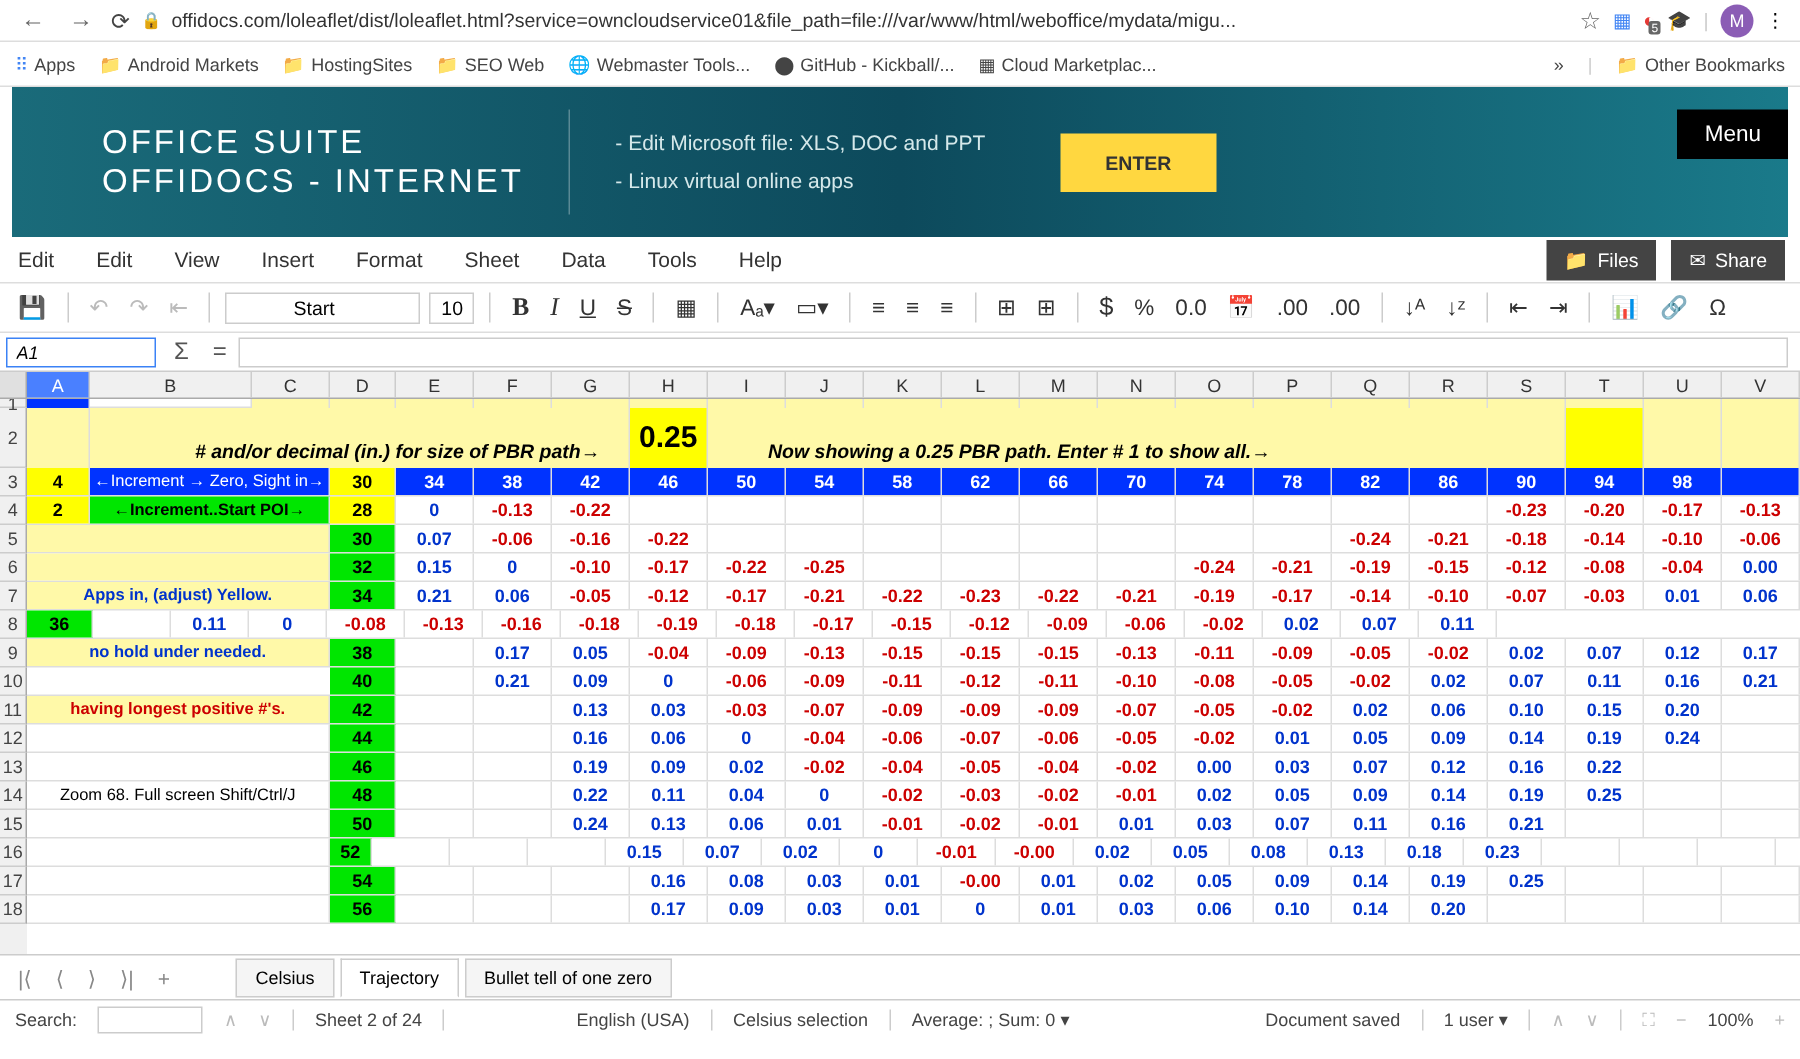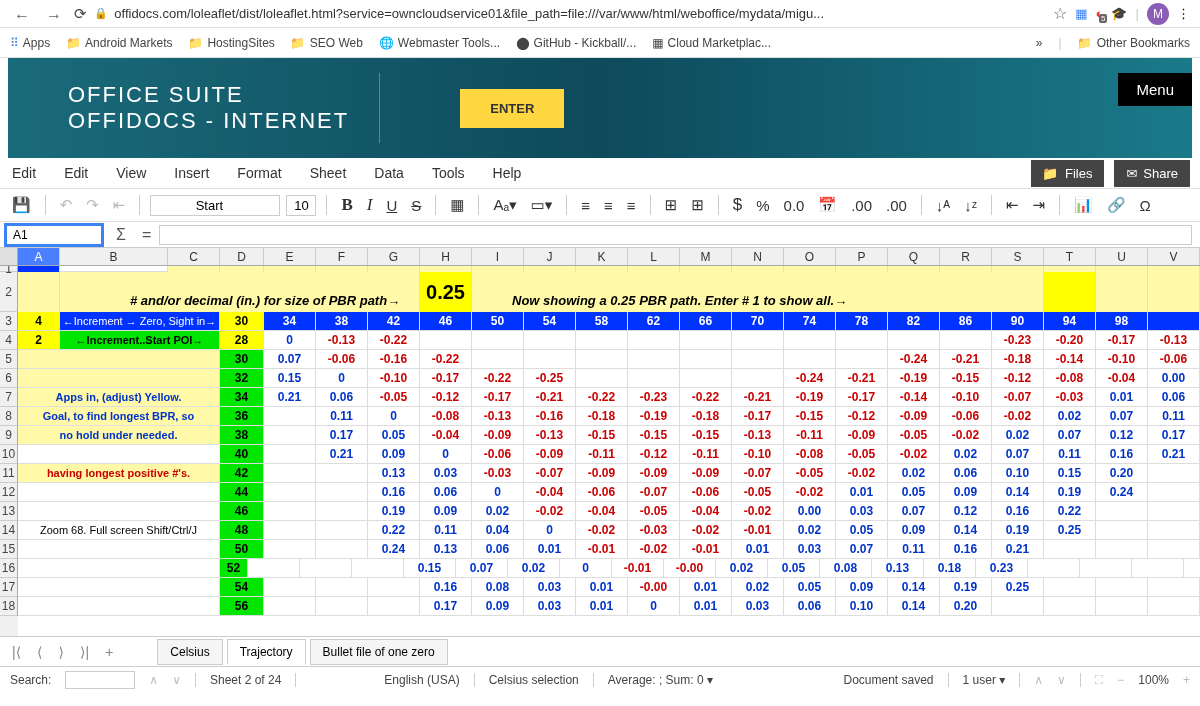--- a/index.html
+++ b/index.html
@@ -32,21 +32,21 @@
 .toolbar { height: 34px; display: flex; align-items: center; padding: 0 8px; gap: 6px; border-top: 1px solid #ddd; border-bottom: 1px solid #ddd; font-size: 13px; }
 .tb-sep { width: 1px; height: 20px; background: #ccc; margin: 0 4px; }
 .font-sel { border: 1px solid #ccc; padding: 2px 20px 2px 8px; font-size: 13px; width: 130px; text-align: center; }
 .size-sel { border: 1px solid #ccc; padding: 2px 6px; width: 30px; text-align: center; }
 .tb-btn { padding: 2px 4px; cursor: pointer; color: #333; font-size: 15px; }
 .bold { font-weight: bold; font-family: Georgia; font-size: 17px; }
 .italic { font-style: italic; font-family: Georgia; font-size: 17px; }
 .underline { text-decoration: underline; font-size: 15px; }
 
 .formula-bar { height: 26px; display: flex; align-items: center; border-bottom: 1px solid #ccc; }
-.cell-ref { width: 100px; border: 3px solid #3b82f6; padding: 2px 6px; margin: 2px 4px; font-size: 12px; }
+.cell-ref { width: 100px; border: 1px solid #3b82f6; padding: 2px 6px; margin: 2px 4px; font-size: 12px; font-style: italic; }
 .sigma { padding: 0 8px; font-size: 16px; color: #555; }
 .eq { padding: 0 8px; font-size: 16px; color: #555; }
 .formula-input { flex: 1; border: 1px solid #ccc; margin: 2px 8px 2px 0; height: 20px; }
 
 .sheet-area { height: 370px; display: flex; overflow: hidden; }
 .row-headers { width: 48px; background: #f0f0f0; }
 .col-headers { height: 18px; background: #f0f0f0; display: flex; border-bottom: 1px solid #aaa; }
 .corner { width: 48px; height: 18px; background: #e0e0e0; border-right: 1px solid #aaa; border-bottom: 1px solid #aaa; }
 .ch { border-right: 1px solid #ccc; text-align: center; font-size: 12px; color: #333; line-height: 18px; }
 .ch.selected { background: #4a80ff; color: #fff; }
@@ -136,20 +136,24 @@
     </span>
 </div>
 
 <div style="position:relative">
 <div class="banner">
   <div class="banner-left">
     <div>OFFICE SUITE</div>
     <div>OFFIDOCS - INTERNET</div>
   </div>
   <div class="banner-divider"></div>
+  <div class="banner-mid">
+    <div>- Edit Microsoft file: XLS, DOC and PPT</div>
+    <div>- Linux virtual online apps</div>
+  </div>
   <div class="banner-btn">ENTER</div>
 </div>
 <div class="menu-btn" style="position:absolute;right:8px;top:15px">Menu</div>
 </div>
 
 <div class="menubar">
   <span>Edit</span>
   <span>Edit</span>
   <span>View</span>
   <span>Insert</span>
@@ -415,21 +419,20 @@
           <div class="cell red-txt bold-txt" style="width: 52px;">-0.19</div>
           <div class="cell red-txt bold-txt" style="width: 52px;">-0.17</div>
           <div class="cell red-txt bold-txt" style="width: 52px;">-0.14</div>
           <div class="cell red-txt bold-txt" style="width: 52px;">-0.10</div>
           <div class="cell red-txt bold-txt" style="width: 52px;">-0.07</div>
           <div class="cell red-txt bold-txt" style="width: 52px;">-0.03</div>
           <div class="cell blue-txt bold-txt" style="width: 52px;">0.01</div>
           <div class="cell blue-txt bold-txt" style="width: 52px;">0.06</div>
         </div>
         <div class="row">
-          <div class="cell lightyellow-bg blue-txt bold-txt" style="width: 202px; font-size: 11px;">Goal, to find longest BPR, so</div>
           <div class="cell green-bg bold-txt" style="width: 44px;">36</div>
           <div class="cell  bold-txt" style="width: 52px;"></div>
           <div class="cell blue-txt bold-txt" style="width: 52px;">0.11</div>
           <div class="cell blue-txt bold-txt" style="width: 52px;">0</div>
           <div class="cell red-txt bold-txt" style="width: 52px;">-0.08</div>
           <div class="cell red-txt bold-txt" style="width: 52px;">-0.13</div>
           <div class="cell red-txt bold-txt" style="width: 52px;">-0.16</div>
           <div class="cell red-txt bold-txt" style="width: 52px;">-0.18</div>
           <div class="cell red-txt bold-txt" style="width: 52px;">-0.19</div>
           <div class="cell red-txt bold-txt" style="width: 52px;">-0.18</div>
@@ -669,21 +672,21 @@
 
 <div class="tabs">
   <span class="tab-nav">|⟨</span>
   <span class="tab-nav">⟨</span>
   <span class="tab-nav">⟩</span>
   <span class="tab-nav">⟩|</span>
   <span class="tab-nav">+</span>
   <span style="width:30px"></span>
   <div class="tab">Celsius</div>
   <div class="tab active">Trajectory</div>
-  <div class="tab">Bullet file of one zero</div>
+  <div class="tab">Bullet tell of one zero</div>
 </div>
 
 <div class="statusbar">
   <span>Search:</span>
   <input class="search-box" style="">
   <span style="color:#bbb">∧</span>
   <span style="color:#bbb">∨</span>
   <span class="sb-sep"></span>
   <span>Sheet 2 of 24</span>
   <span class="sb-sep"></span>

